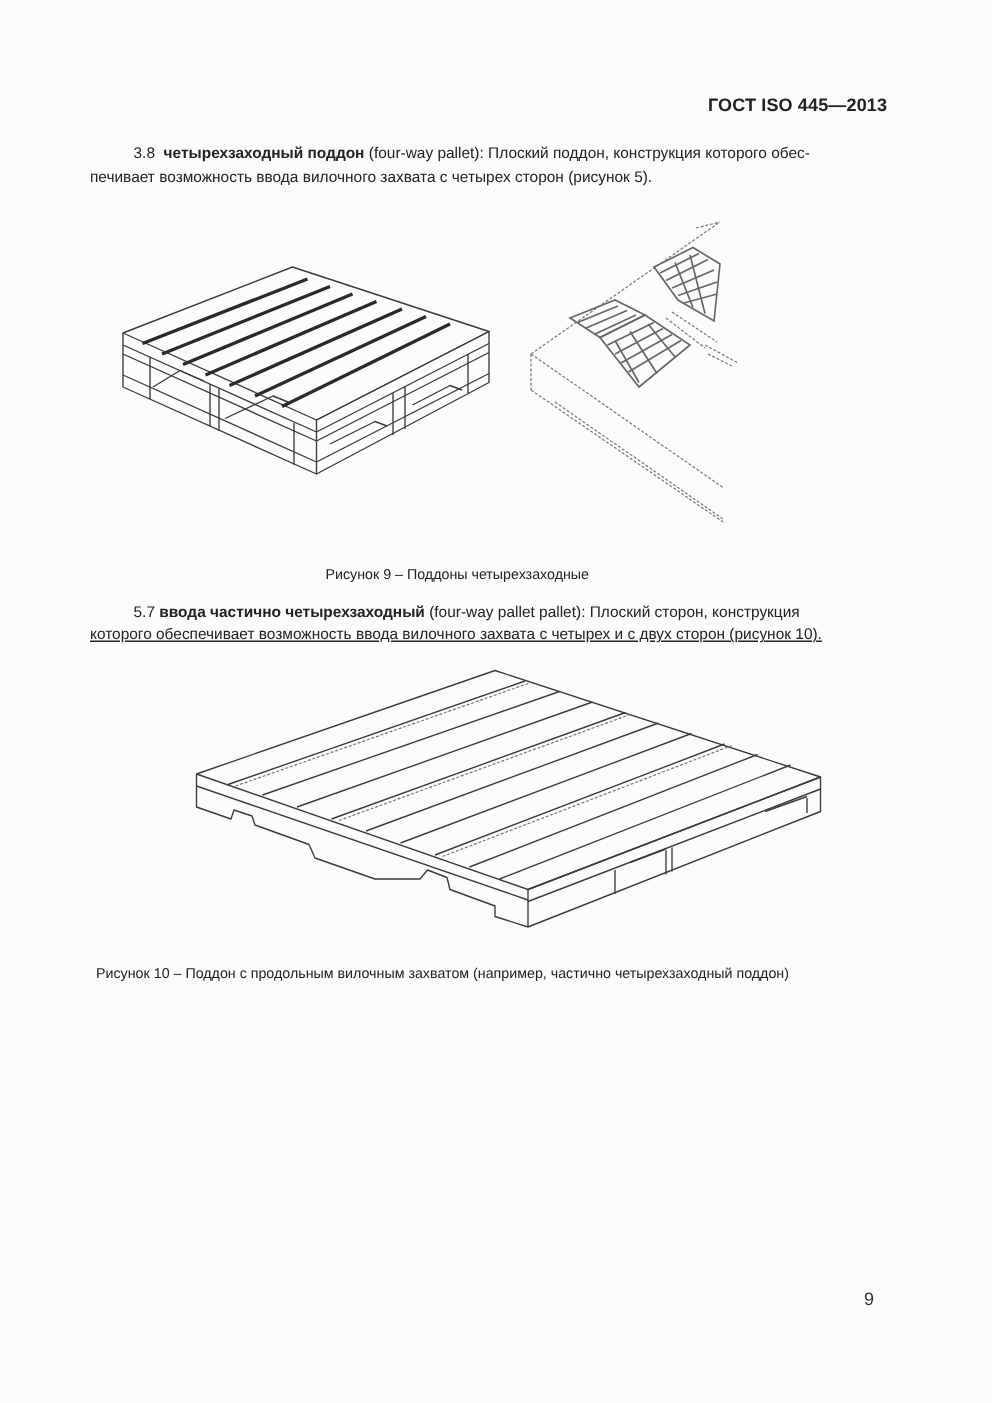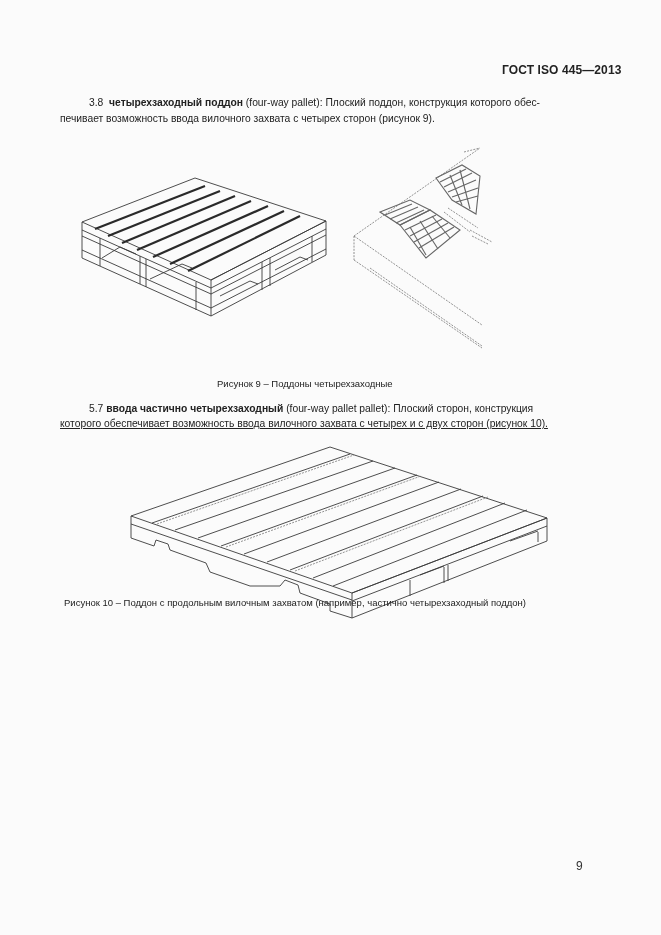--- a/index.html
+++ b/index.html
@@ -9,21 +9,20 @@
       position: relative;
       overflow: hidden;
       font-family: "Liberation Sans", "DejaVu Sans", sans-serif;
       color: #1a1a1a;
     }
     .abs { position: absolute; }
     .header-code {
       top: 63px; left: 472px;
       font-size: 12px; font-weight: bold; letter-spacing: 0.1px;
       color: #222;
-      margin-left: 30px;
     }
     .para {
       font-size: 10.3px; line-height: 16px; color: #222;
       white-space: nowrap;
     }
     .para b { font-weight: bold; }
     .caption { font-size: 9.5px; color: #222; white-space: nowrap; }
     .page-num { top: 859px; left: 576px; font-size: 12px; color: #333; }
     svg { position: absolute; overflow: visible; }
     svg .ln { fill: none; stroke: #3a3a3a; stroke-width: 0.9; stroke-linejoin: round; }
@@ -34,21 +33,21 @@
 </head>
 <body>
 
 <div class="abs header-code">ГОСТ ISO 445—2013</div>
 
 <div class="abs para" style="top:95px; left:89px;">
   <span>3.8</span>&nbsp;
   <b>четырехзаходный поддон</b>
   <span>(four-way pallet)</span><span>: Плоский поддон, конструкция которого  обес-</span>
 </div>
-<div class="abs para" style="top:111px; left:60px;">печивает возможность  ввода  вилочного захвата  с  четырех  сторон (рисунок  9).</div>
+<div class="abs para" style="top:111px; left:60px;">печивает возможность  ввода  вилочного захвата  с  четырех  сторон (рисунок  5).</div>
 
 <svg style="left:0; top:0;" width="661" height="935" viewBox="0 0 661 935">
 
   <polygon class="ln" points="82,222 195,178 326,221 211,280"></polygon>
 
   <line class="thk" x1="95" y1="229" x2="205" y2="186"></line>
   <line class="thk" x1="108" y1="236" x2="220" y2="191"></line>
   <line class="thk" x1="122" y1="243" x2="235" y2="196"></line>
   <line class="thk" x1="137" y1="250" x2="251" y2="201"></line>
   <line class="thk" x1="153" y1="257" x2="268" y2="206"></line>
@@ -151,15 +150,15 @@
   <polyline class="ln" points="352,593 547,518 547,541 352,618"></polyline>
   <line class="ln" x1="352" y1="601" x2="547" y2="526"></line>
   <line class="ln" x1="410" y1="580" x2="410" y2="596"></line>
   <line class="ln" x1="444" y1="567" x2="444" y2="583"></line>
   <line class="ln" x1="448" y1="565" x2="448" y2="581"></line>
   <line class="ln" x1="538" y1="532" x2="538" y2="542"></line>
   <line class="ln" x1="420" y1="575" x2="444" y2="566"></line>
   <line class="ln" x1="510" y1="541" x2="538" y2="531"></line>
 </svg>
 
-<div class="abs caption" style="top:597px; left:64px;">Рисунок 10 – Поддон с  продольным  вилочным  захватом  (например, частично четырехзаходный поддон)</div>
+<div class="abs caption" style="top:644px; left:64px;">Рисунок 10 – Поддон с  продольным  вилочным  захватом  (например, частично четырехзаходный поддон)</div>
 
 <div class="abs page-num">9</div>
 
 </body></html>

